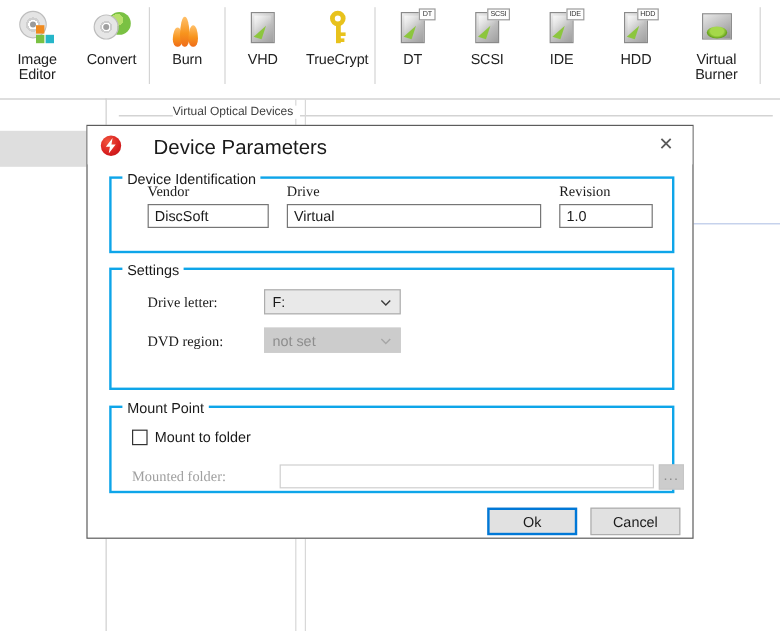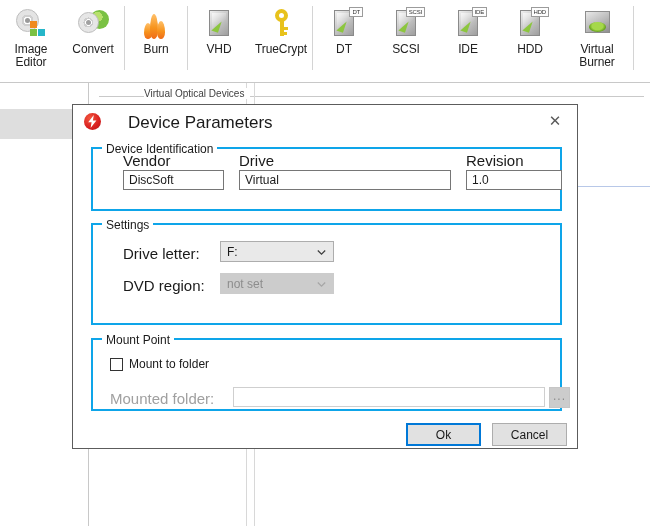--- a/index.html
+++ b/index.html
@@ -230,35 +230,35 @@
     position:absolute; top:-7px; left:9px;
     background:#ffffff; padding:0 4px;
     font-size:12px; color:#1a1a1a; white-space:nowrap;
   }
   #gb-device   { left:18px; top:42px;  width:471px; height:64px; }
   #gb-settings { left:18px; top:118px; width:471px; height:102px; }
   #gb-mount    { left:18px; top:233px; width:471px; height:73px; }
 
   
   .fld-label {
-    position:absolute; font-size:15px; color:#1a1a1a; white-space:nowrap;
+    position:absolute; font-size:12px; color:#1a1a1a; white-space:nowrap;font-family:Liberation Serif, serif;
   }
   .fld-label.dis { color:#a0a0a0; }
   .textbox {
     position:absolute; box-sizing:border-box;
     border:1px solid #767676; background:#ffffff;
     font-family:"Liberation Sans", sans-serif; font-size:12px; color:#1a1a1a;
     padding:0 0 0 5px; height:20px; line-height:18px;
     outline:none;
   }
   .textbox.dis { border-color:#cfcfcf; background:#ffffff; color:#a0a0a0; }
 
   #tb-vendor   { left:30px;  top:21px;  width:101px; }
   #tb-model    { left:146px; top:21px;  width:212px; }
-  #tb-revision { left:373px; top:21px;  width:96px; }
+  #tb-revision { left:373px; top:21px;  width:78px; }
   #lb-vendor   { left:30px;  top:3px; }
   #lb-model    { left:146px; top:3px; }
   #lb-revision { left:373px; top:3px; }
 
   
   .combo {
     position:absolute; box-sizing:border-box;
     height:21px; width:114px;
     border:1px solid #adadad; background:#e9e9e9;
     font-size:12px; color:#1a1a1a;

